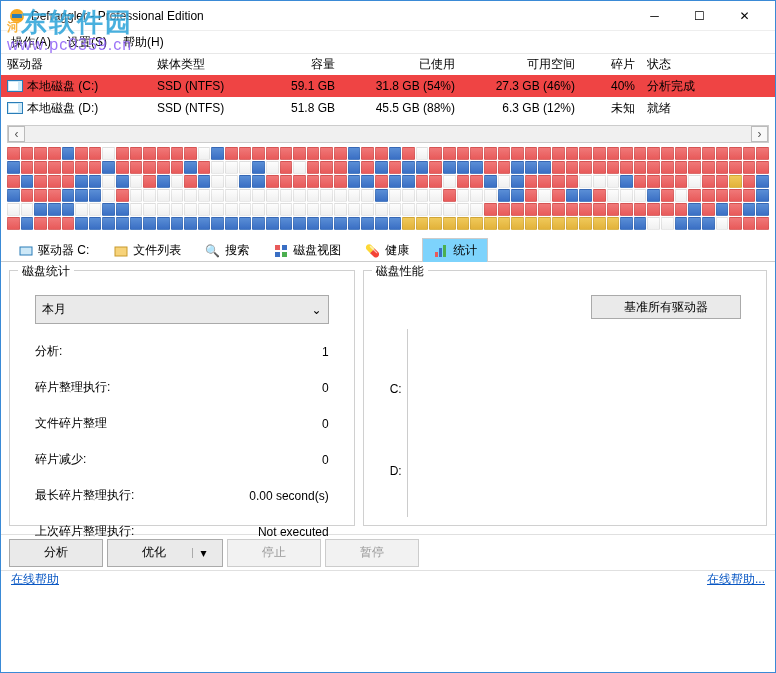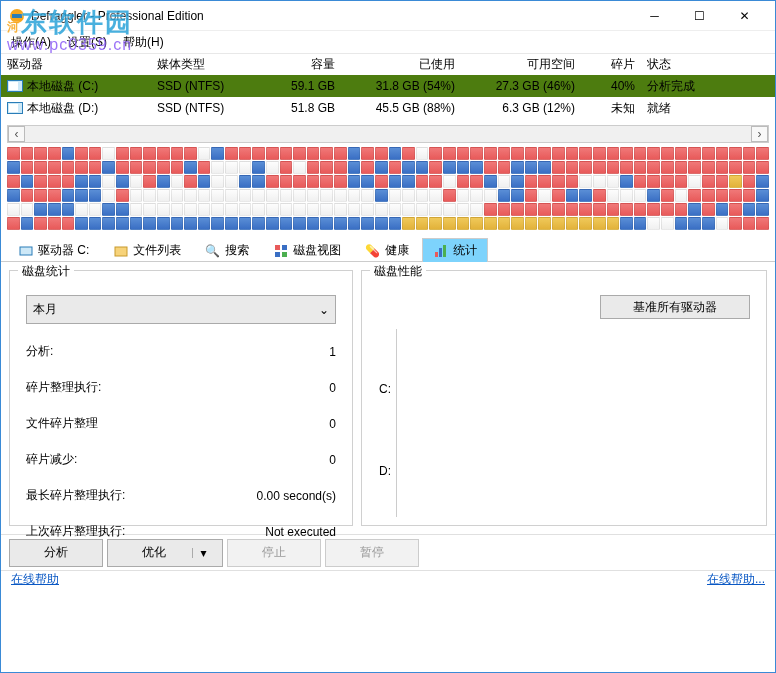--- a/index.html
+++ b/index.html
@@ -13,36 +13,36 @@
 .watermark{position:absolute;left:6px;top:4px;pointer-events:none;opacity:.85}
 .watermark .l1{font-size:26px;font-weight:700;color:#2aa3d9;letter-spacing:2px;text-shadow:0 0 2px #fff}
 .watermark .l1 .o{color:#f7a61c}
 .watermark .l2{font-size:16px;color:#8b5cf6;margin-top:-4px;letter-spacing:1px}
 .drive-header,.drive-row{display:grid;grid-template-columns:150px 90px 100px 120px 120px 60px 80px;align-items:center;height:22px;padding:0 6px}
 .drive-header{font-weight:400;border-top:1px solid #e8e8e8}
 .drive-header>div,.drive-row>div{white-space:nowrap;overflow:hidden}
 .ra{text-align:right;padding-right:12px}
 .drv-ico{display:inline-block;width:16px;height:12px;background:#cde8f7;border:1px solid #2a7db8;margin-right:4px;vertical-align:middle;position:relative}
 .drv-ico::after{content:"";position:absolute;left:1px;top:1px;width:9px;height:8px;background:#fff}
-.drive-row.sel{background:#4d7c0f}
+.drive-row.sel{background:#ef4444}
 .hscroll{height:18px;margin:6px 6px 4px 6px;border:1px solid #ccc;background:#f0f0f0;display:flex;align-items:center}
 .hscroll .ar{width:17px;height:100%;display:flex;align-items:center;justify-content:center;border:1px solid #bbb;background:#f8f8f8;color:#555}
 .hscroll .track{flex:1}
 .diskmap{margin:4px 6px 6px 6px;display:grid;grid-template-columns:repeat(56,1fr);grid-auto-rows:13px;gap:1px}
 .c{border:1px solid rgba(0,0,0,.08);border-radius:1px}
 .r{background:linear-gradient(#f07878,#e85a5a)}
 .b{background:linear-gradient(#5a8ed6,#3a6fc4)}
 .w{background:linear-gradient(#fdfdfd,#f0f0f0)}
 .y{background:linear-gradient(#f0c95a,#e2b23a)}
 .tabs{height:26px;display:flex;align-items:flex-end;padding:0 6px;border-bottom:1px solid #ccc}
 .tab{height:24px;display:flex;align-items:center;gap:4px;padding:0 10px;border:1px solid transparent;border-bottom:none;margin-right:2px;position:relative;top:1px}
 .tab.active{border-color:#ccc;background:#7dd3fc}
 .tab .ic{width:16px;height:16px;display:flex;align-items:center;justify-content:center}
 .content{display:flex;height:272px;padding:8px;gap:8px}
-.panel{border:1px solid #d0d0d0;flex:1;padding:8px 16px;position:relative}
+.panel{border:1px solid #d0d0d0;flex:1;padding:8px 25px;position:relative}
 .panel>.pt{position:absolute;top:-8px;left:8px;background:#fff;padding:0 4px}
 .select{width:100%;height:29px;border:1px solid #aaa;background:#eaeaea;display:flex;align-items:center;padding:0 6px;margin:16px 0 10px 0;position:relative}
 .select .chev{position:absolute;right:6px}
 .statrow{display:flex;justify-content:space-between;height:36px;align-items:center;border-bottom:1px solid transparent}
 .statrow .v{text-align:right}
 .perf{flex:1.2;display:flex;flex-direction:column}
 .benchbtn{height:24px;width:150px;border:1px solid #aaa;background:#eaeaea;align-self:flex-end;margin:16px 0 10px 0;display:flex;align-items:center;justify-content:center}
 .perfchart{flex:1;border-left:1px solid #ccc;margin-left:18px;position:relative}
 .perfchart .yl{position:absolute;left:-18px}
 .actions{height:36px;display:flex;align-items:center;gap:4px;padding:4px 8px;border-top:1px solid #e0e0e0}

